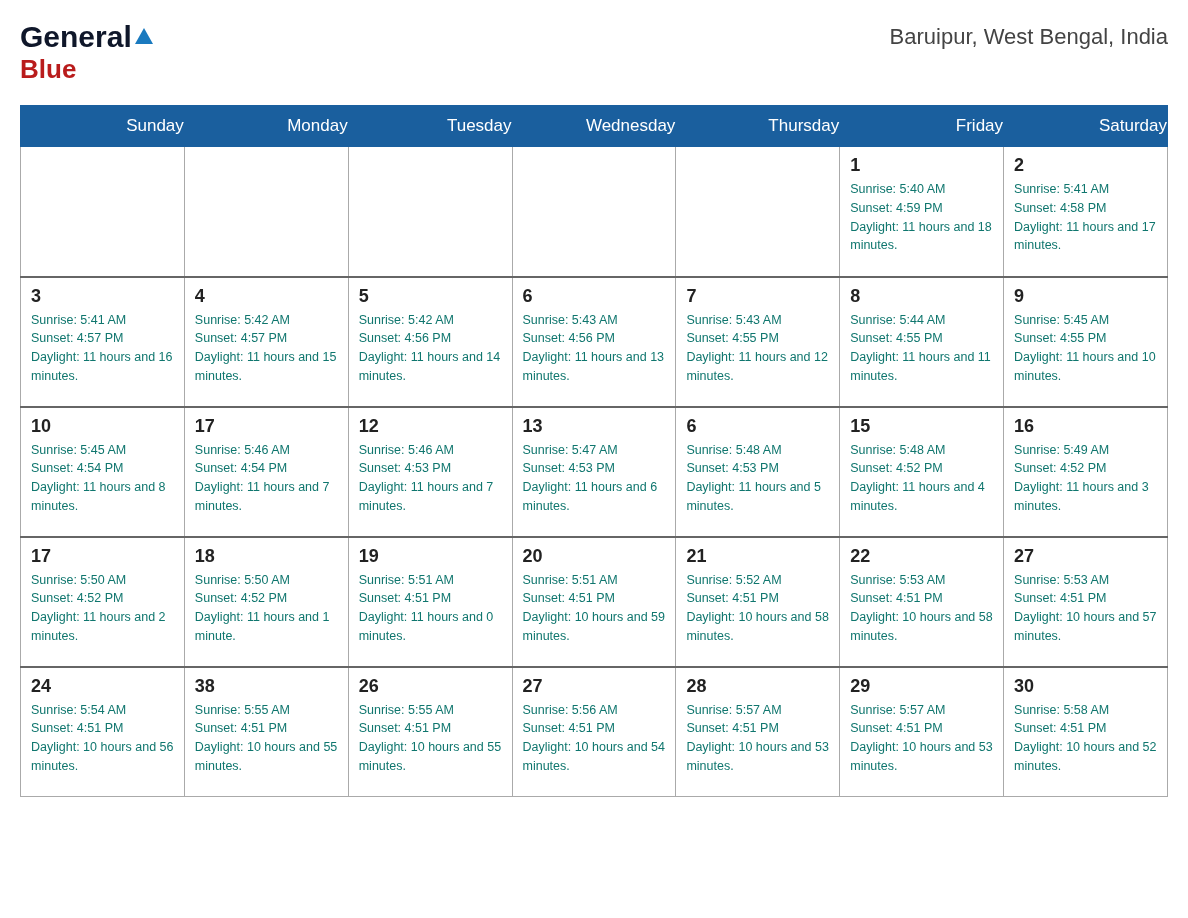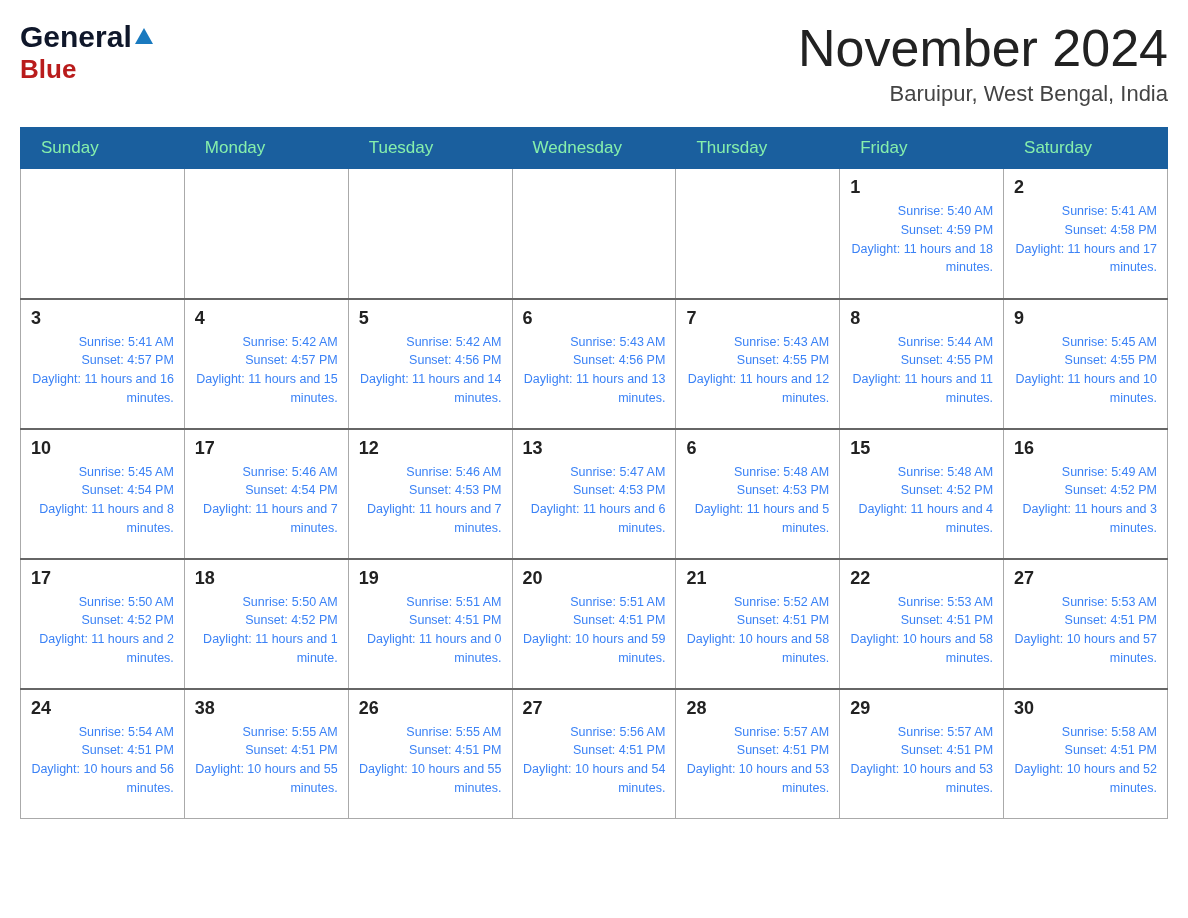--- a/index.html
+++ b/index.html
@@ -36,23 +36,23 @@
       margin-top: 4px;
       text-align: right;
     }
     .calendar {
       width: 100%;
       border-collapse: collapse;
       border: 1px solid #999;
     }
     .calendar th {
       background-color: #1a5f9e;
-      color: #86efac;
-      text-align: left;
-      padding: 10px 20px;
+      color: #ffffff;
+      text-align: right;
+      padding: 10px 0;
       font-size: 17px;
       font-weight: normal;
       border: 1px solid #1a5f9e;
     }
     .calendar td {
       width: 14.28%;
       vertical-align: top;
       padding: 8px 10px;
       border: 1px solid #aaa;
       font-size: 13px;
@@ -62,23 +62,22 @@
     }
     .day-number {
       font-size: 18px;
       font-weight: bold;
       color: #222;
       display: block;
       margin-bottom: 4px;
     }
     .day-info {
       font-size: 12.5px;
-      color: #3b82f6;
+      color: #0f766e;
       line-height: 1.5;
-      text-align: right;
     }
     .empty-cell {
       background: #fff;
     }
     .row-separator td {
       border-top: 2px solid #666;
     }
     
     .logo-line1 {
       display: flex;
@@ -106,21 +105,20 @@
   <div class="logo">
     <div class="logo-line1">
       <span style="font-size:30px;font-weight:bold;color:#0f172a;">General</span>
       <span class="triangle-icon"></span>
     </div>
     <div class="logo-line2">
       <span style="font-size:26px;font-weight:bold;color:#b91c1c;">Blue</span>
     </div>
   </div>
   <div class="title-section">
-    <div class="month-title">November 2024</div>
     <div class="location-title">Baruipur, West Bengal, India</div>
   </div>
 </div>
 
 <table class="calendar">
   <thead>
     <tr>
     <th>Sunday</th>
         <th>Monday</th>
         <th>Tuesday</th>

